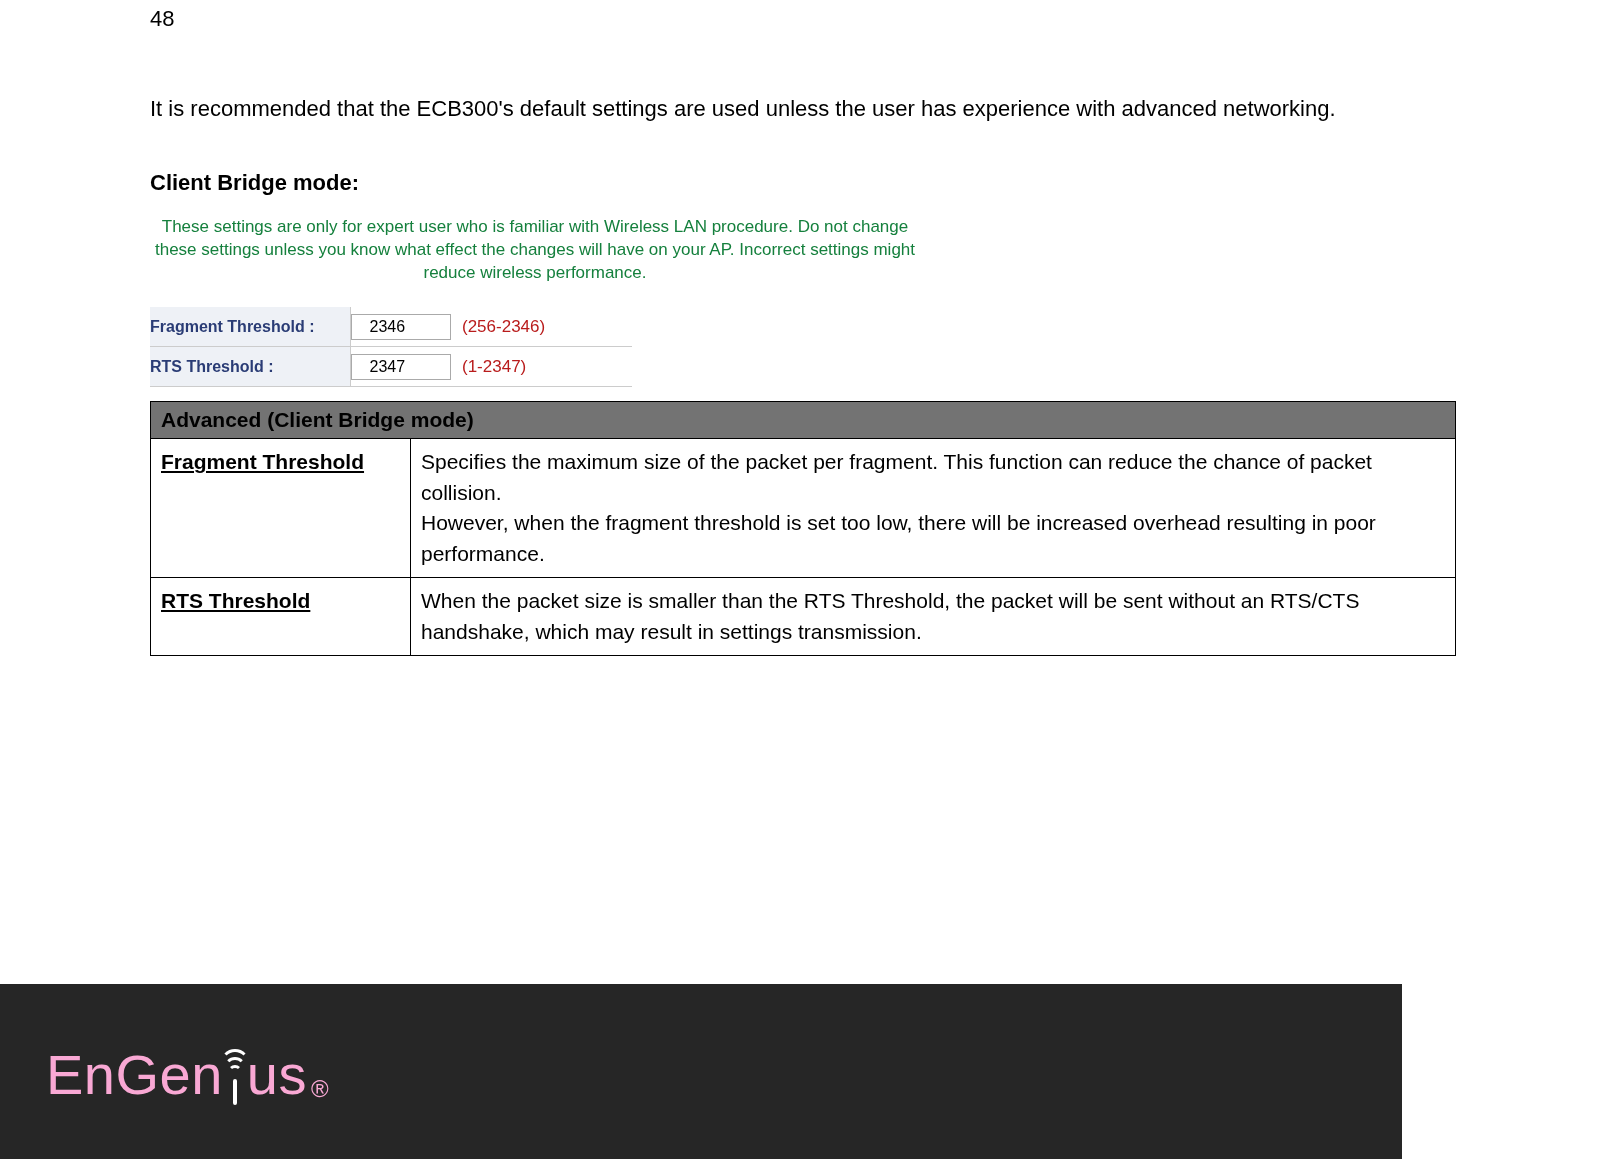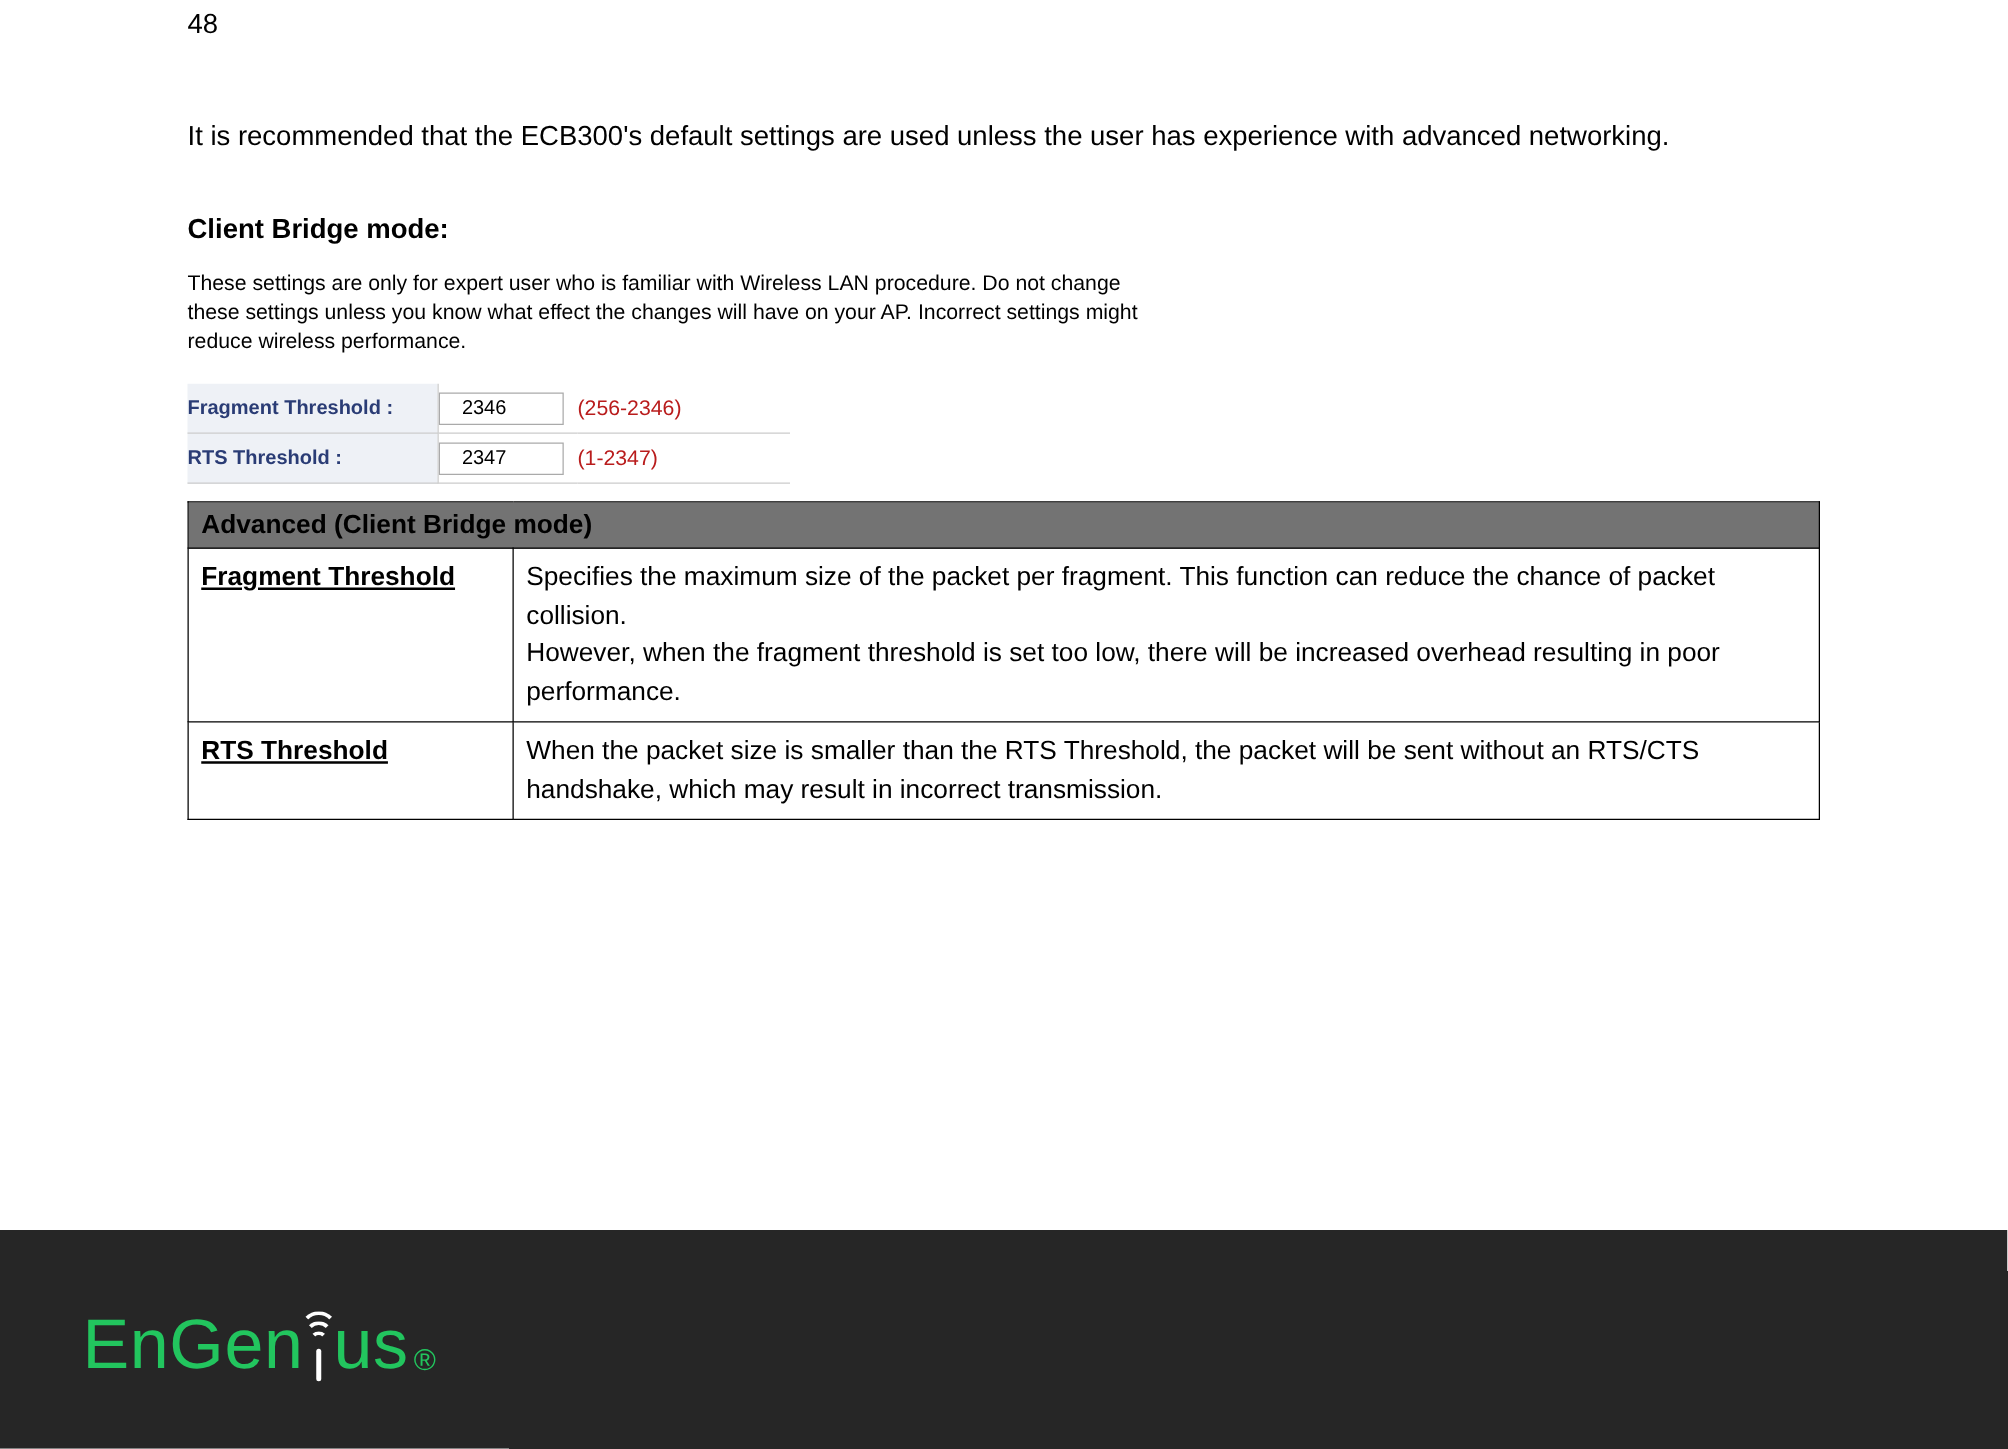--- a/index.html
+++ b/index.html
@@ -5,35 +5,35 @@
   * { box-sizing: border-box; margin: 0; padding: 0; }
   html, body { width: 1606px; height: 1159px; font-family: "Segoe UI", Arial, sans-serif; background: #fff; color: #000; }
   .page { position: relative; width: 1606px; height: 1159px; }
   .content { padding: 6px 150px 0 150px; }
   .page-number { font-size: 22px; margin-bottom: 60px; }
   .section-heading { font-size: 28px; font-weight: 700; margin-bottom: 14px; }
   .body-text { font-size: 22px; line-height: 1.55; }
   .body-text p { margin-bottom: 2px; }
   .subheading { font-size: 22px; font-weight: 700; margin-top: 44px; margin-bottom: 20px; }
   .settings-panel { font-family: Arial, Helvetica, sans-serif; color: #333; }
-  .warning-text { font-size: 17px; line-height: 1.35; color: #000000; text-align: left; max-width: 770px; }
+  .warning-text { font-size: 17px; line-height: 1.35; color: #15803d; text-align: center; max-width: 770px; }
   .settings-table { margin-top: 22px; border-collapse: collapse; }
   .settings-table td { padding: 0; vertical-align: middle; }
   .label-cell { width: 200px; height: 40px; border-right: 1px solid #ccc; border-bottom: 1px solid #ccc; background: #eef1f6; color: #2a3c75; font-weight: 700; font-size: 16px; padding-left: 8px; }
   .input-cell { width: 112px; border-bottom: 1px solid #ccc; padding-left: 6px; }
   .input-cell input { width: 100px; height: 26px; border: 1px solid #aaa; font-family: Arial; font-size: 16px; padding: 2px 18px; }
   .range-cell { border-bottom: 1px solid #ccc; font-size: 17px; color: #b91c1c; padding-left: 12px; width: 170px; }
   .button-row { margin-top: 26px; width: 780px; text-align: right; }
   .btn { display: inline-block; font-family: Arial; font-size: 17px; padding: 2px 10px; background: #f4f4f4; border: 1px solid #9a9a9a; border-radius: 3px; cursor: pointer; margin-left: 6px; }
   .btn.apply { outline: 2px solid #5fa6d8; outline-offset: 0; }
   .desc-table { width: 100%; border-collapse: collapse; margin-top: 14px; font-size: 21px; }
   .desc-table th { background: #737373; border: 1px solid #000; text-align: left; font-weight: 700; padding: 6px 10px; }
   .desc-table td { border: 1px solid #000; padding: 8px 10px; vertical-align: top; line-height: 1.45; }
   .desc-table td.key { font-weight: 700; width: 260px; text-decoration: underline; }
-  .footer { position: absolute; left: 0; bottom: 0; width: 1606px; height: 175px; background: #262626; color: #22c55e; display: flex; align-items: center; padding-left: 66px; }
+  .footer { position: absolute; left: 0; bottom: 0; width: 1402px; height: 175px; background: #262626; color: #f9a8d4; display: flex; align-items: center; padding-left: 46px; }
   .logo { display: flex; align-items: flex-end; }
   .logo-text { font-family: "Segoe UI", Arial, sans-serif; font-size: 56px; font-weight: 400; letter-spacing: 0.5px; line-height: 1; }
   .reg { font-size: 24px; vertical-align: super; margin-left: 4px; }
   .antenna { display: inline-block; position: relative; width: 28px; height: 64px; margin: 0 -2px -2px -2px; }
   .antenna .stick { position: absolute; left: 12px; bottom: 0; width: 4px; height: 26px; background: #fff; border-radius: 2px; }
   .antenna .arc { position: absolute; left: 50%; transform: translateX(-50%); border: 3px solid #fff; border-bottom-color: transparent; border-left-color: transparent; border-right-color: transparent; border-radius: 50%; }
   .antenna .a1 { width: 14px; height: 14px; top: 24px; }
   .antenna .a2 { width: 22px; height: 22px; top: 16px; }
   .antenna .a3 { width: 30px; height: 30px; top: 8px; }
 </style>
@@ -81,21 +81,21 @@
           <tr>
         <th colspan="2">Advanced (Client Bridge mode)</th>
       </tr>
       <tr>
         <td class="key">Fragment Threshold</td>
         <td style="white-space: pre-line;">Specifies the maximum size of the packet per fragment. This function can reduce the chance of packet collision.
 However, when the fragment threshold is set too low, there will be increased overhead resulting in poor performance.</td>
       </tr>
       <tr>
         <td class="key">RTS Threshold</td>
-        <td>When the packet size is smaller than the RTS Threshold, the packet will be sent without an RTS/CTS handshake, which may result in incorrect transmission.</td>
+        <td>When the packet size is smaller than the RTS Threshold, the packet will be sent without an RTS/CTS handshake, which may result in settings transmission.</td>
       </tr>
     </tbody>
       </table>
 
   </div>
 
   <div class="footer">
     <div class="logo">
       <span class="logo-text">EnGen</span>
       <span class="antenna">

